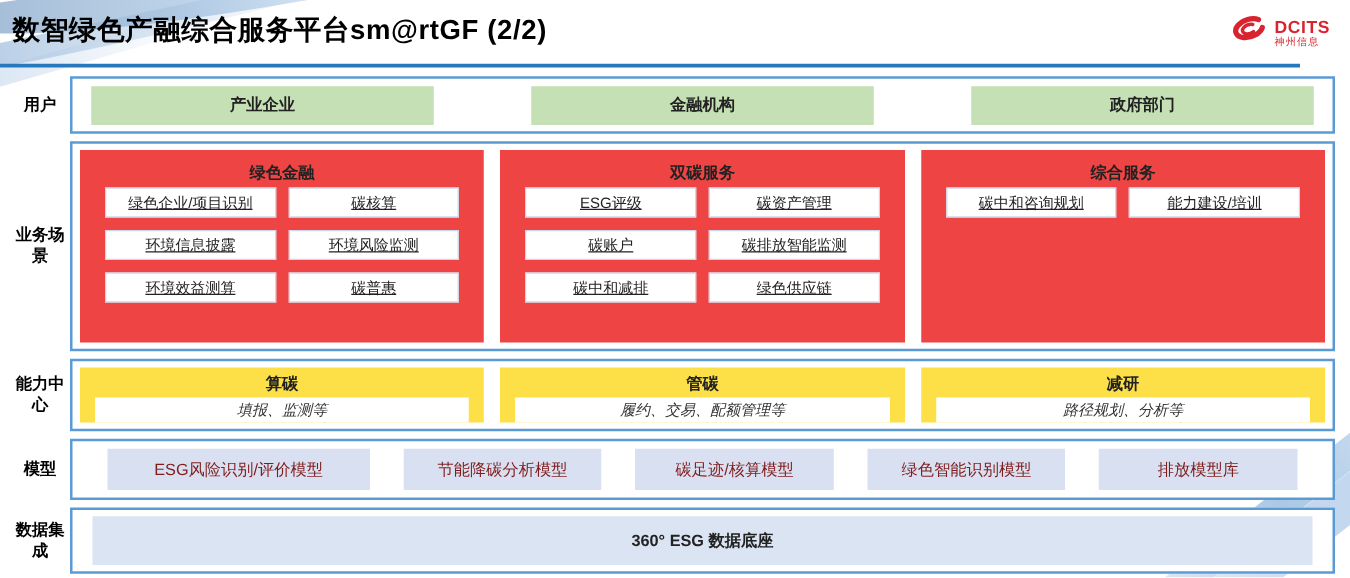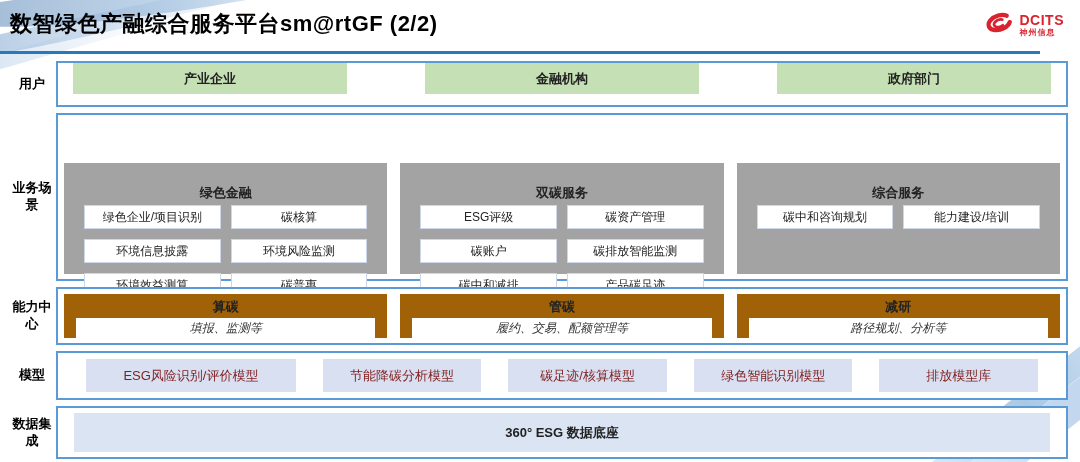--- a/index.html
+++ b/index.html
@@ -22,46 +22,46 @@
   .deco-br .s2 { position:absolute; right:-90px; bottom:-16px; width:340px; height:34px; transform:rotate(-38deg);
     background:linear-gradient(90deg,rgba(255,255,255,0),#c3d8ee 70%); }
 
   
   .header { position:absolute; top:0; left:0; width:100%; height:56px; z-index:2; }
   .title { position:absolute; left:10px; top:9px; font-size:22px; font-weight:bold; color:#000; letter-spacing:.5px; white-space:nowrap; }
   .divider { position:absolute; top:51px; left:0; width:1040px; height:3px; background:#2878be; }
   .logo { position:absolute; right:16px; top:9px; display:flex; align-items:center; gap:4px; }
   .logo-text { display:flex; flex-direction:column; line-height:1; }
   .logo-brand { color:#d9232e; font-weight:bold; font-size:14px; letter-spacing:.5px; }
-  .logo-company { color:#d9232e; font-size:8px; margin-top:2px; letter-spacing:1px;font-weight:bold; }
+  .logo-company { color:#d9232e; font-size:8px; margin-top:2px; letter-spacing:1px; }
 
   
   .content { position:absolute; top:61px; left:8px; width:1060px; z-index:1; }
   .row { display:flex; align-items:stretch; }
   .row + .row { margin-top:6px; }
   .row-label { width:48px; flex:0 0 48px; display:flex; align-items:center; justify-content:center;
     text-align:center; font-weight:bold; font-size:13px; line-height:1.3; color:#000; }
   .row-box { flex:1; border:2px solid #5b9bd5; background:#fff; }
 
   
-  .box-users { height:46px; display:flex; padding:0 15px; gap:78px; }
+  .box-users { height:46px; display:flex; align-items:center; padding:0 15px; gap:78px; }
   .green-box { flex:1; height:31px; background:#c5e0b4; display:flex; align-items:center; justify-content:center;
     font-size:13px; font-weight:bold; color:#222; }
 
   
   .box-scenarios { height:168px; display:flex; gap:13px; padding:5px 6px; }
-  .scenario-col { flex:1; background:#a3a3a3; padding:20px 20px 6px 20px;margin-top:43px; }
+  .scenario-col { flex:1; background:#ef4444; padding:8px 20px 6px 20px; }
   .col-title { text-align:center; font-size:13px; font-weight:bold; color:#222; height:20px; line-height:20px; }
   .item-grid { display:grid; grid-template-columns:1fr 1fr; column-gap:10px; row-gap:10px; align-content:start; margin-top:2px; }
   .item-box { height:24px; background:#fff; border:1px solid #ccd8ea; display:flex; align-items:center; justify-content:center;
-    font-size:12px; color:#222; white-space:nowrap; }
+    font-size:12px; color:#222; white-space:nowrap;text-decoration:underline; }
 
   
   .box-caps { height:58px; display:flex; gap:13px; padding:5px 6px; }
-  .cap-box { flex:1; background:#a16207; padding:3px 12px 5px 12px; }
+  .cap-box { flex:1; background:#fde047; padding:3px 12px 5px 12px; }
   .cap-title { text-align:center; font-size:13px; font-weight:bold; color:#222; height:19px; line-height:19px; }
   .cap-desc { height:20px; background:#fff; display:flex; align-items:center; justify-content:center;
     font-size:12px; font-style:italic; color:#333; margin-top:2px; }
 
   
   .box-models { height:49px; display:flex; align-items:center; gap:27px; padding:0 28px; }
   .model-box { flex:1; height:33px; background:#d9e0f1; display:flex; align-items:center; justify-content:center;
     font-size:13px; color:#7f1d1d; white-space:nowrap; padding:0 6px; }
   .model-box.wide { flex:1.35; }
 
@@ -132,21 +132,20 @@
         </div>
 
         <div class="scenario-col">
           <div class="col-title">双碳服务</div>
           <div class="item-grid">
             <div class="item-box">ESG评级</div>
             <div class="item-box">碳资产管理</div>
             <div class="item-box">碳账户</div>
             <div class="item-box">碳排放智能监测</div>
             <div class="item-box">碳中和减排</div>
-            <div class="item-box">产品碳足迹</div>
             <div class="item-box">绿色供应链</div>
           </div>
         </div>
 
         <div class="scenario-col">
           <div class="col-title">综合服务</div>
           <div class="item-grid">
             <div class="item-box">碳中和咨询规划</div>
             <div class="item-box">能力建设/培训</div>
           </div>

